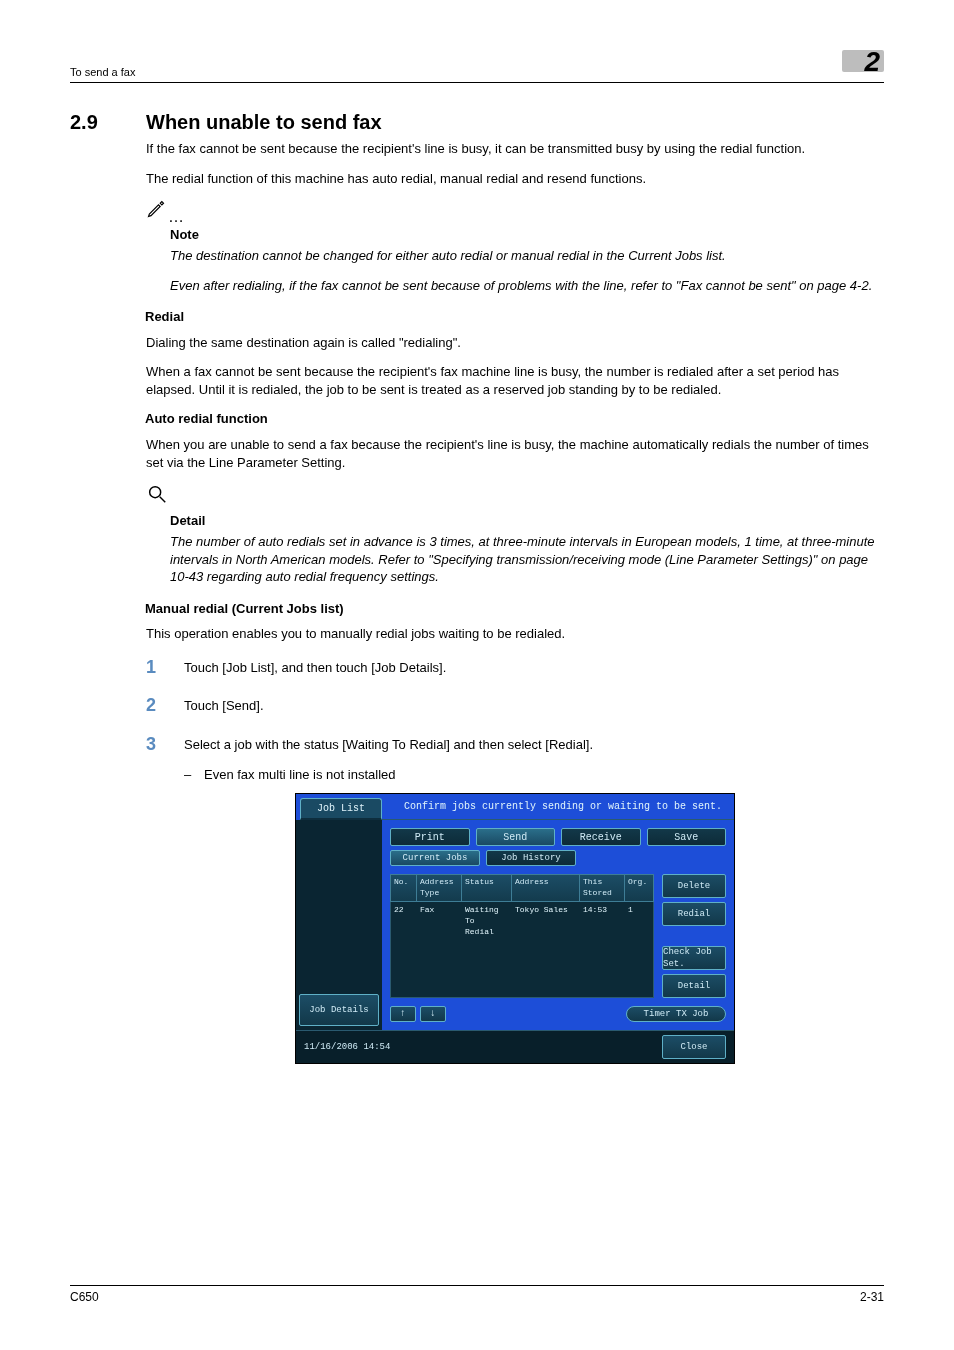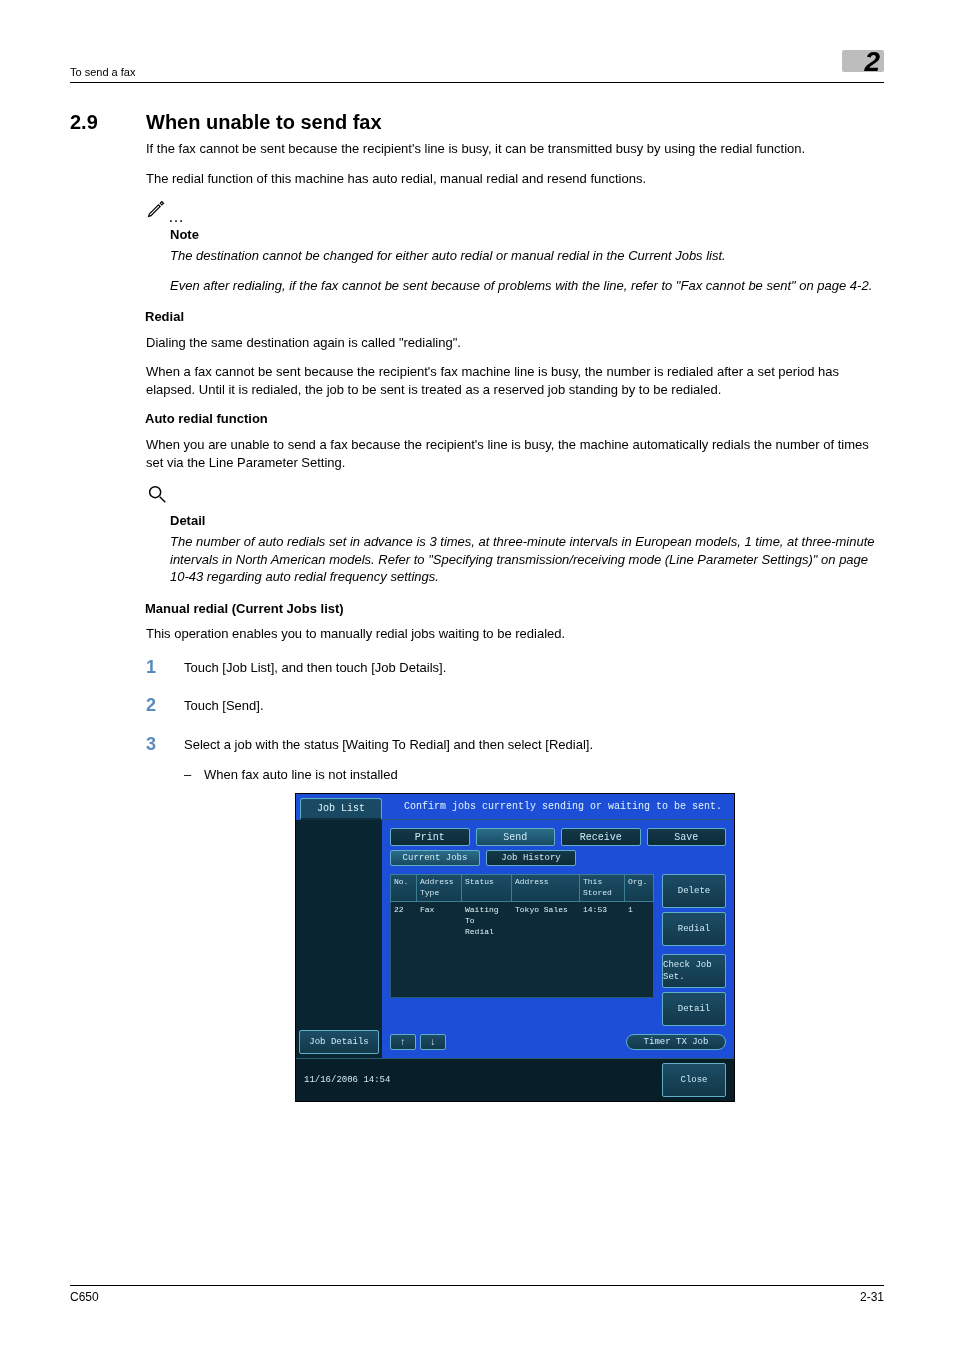--- a/index.html
+++ b/index.html
@@ -34,21 +34,21 @@
   .screenshot-wrap { display: flex; justify-content: center; margin-top: 4px; }
 
   
   .ui { width: 440px; background: #1d4ed8; border: 1px solid #000; font-family: "Courier New", monospace; font-size: 10px; color: #cfeaf5; }
   .ui-top { display: flex; align-items: stretch; height: 26px; }
   .ui-tab-left { width: 82px; background: #1a4a63; border: 1px solid #5fb0c7; border-bottom: 2px solid #0e2e3e; border-radius: 3px 3px 0 0; margin: 4px 0 0 4px; display: flex; align-items: center; justify-content: center; color: #e0f4fb; }
   .ui-top-msg { flex: 1; display: flex; align-items: center; padding-left: 22px; color: #e0f4fb; border-bottom: 1px solid #2a5a70; }
   .ui-mainrow { display: flex; }
   .ui-leftbar { width: 86px; background: #0a2532; padding: 4px 3px; display: flex; flex-direction: column; justify-content: flex-end; }
   .ui-leftbar .spacer { flex: 1; }
-  .ui-leftbar-btn { height: 24px; border: 1px solid #5fb0c7; border-radius: 2px; background: linear-gradient(#1c4d66,#123849); display: flex; align-items: center; justify-content: center; color: #cfeaf5; font-size: 9px; }
+  .ui-leftbar-btn { height: 32px; border: 1px solid #5fb0c7; border-radius: 2px; background: linear-gradient(#1c4d66,#123849); display: flex; align-items: center; justify-content: center; color: #cfeaf5; font-size: 9px; }
   .ui-content { flex: 1; padding: 8px; }
   .ui-tabs { display: flex; gap: 6px; margin-bottom: 4px; }
   .ui-tab { flex: 1; height: 18px; border: 1px solid #5fb0c7; border-radius: 2px; background: linear-gradient(#123849,#0d2b38); display: flex; align-items: center; justify-content: center; color: #cfeaf5; }
   .ui-tab.sel { background: linear-gradient(#2a6e8a,#1a4a63); }
   .ui-subtabs { display: flex; gap: 6px; margin-bottom: 8px; }
   .ui-subtab { width: 90px; height: 16px; border: 1px solid #5fb0c7; border-radius: 2px; background: linear-gradient(#123849,#0d2b38); display: flex; align-items: center; justify-content: center; font-size: 9px; }
   .ui-subtab.sel { background: linear-gradient(#2a6e8a,#1a4a63); }
   .ui-tablewrap { display: flex; gap: 8px; }
   .ui-table { flex: 1; }
   .ui-thead { display: flex; background: linear-gradient(#1c4d66,#133b4d); border: 1px solid #3e7d96; font-size: 8px; }
@@ -56,21 +56,21 @@
   .col-no { width: 26px; }
   .col-type { width: 45px; }
   .col-status { width: 50px; }
   .col-addr { flex: 1; }
   .col-time { width: 45px; }
   .col-org { width: 28px; border-right: none !important; }
   .ui-trow { display: flex; font-size: 8px; color: #e0f4fb; }
   .ui-trow div { padding: 3px 3px; border-right: 1px solid transparent; }
   .ui-tbody { height: 96px; border: 1px solid #2a5a70; border-top: none; background: #0c2a37; }
   .ui-sidebtns { width: 64px; display: flex; flex-direction: column; gap: 4px; }
-  .ui-btn { height: 34px; border: 1px solid #5fb0c7; border-radius: 2px; background: linear-gradient(#1c4d66,#123849); display: flex; align-items: center; justify-content: center; font-size: 9px; color: #cfeaf5; }
+  .ui-btn { height: 24px; border: 1px solid #5fb0c7; border-radius: 2px; background: linear-gradient(#1c4d66,#123849); display: flex; align-items: center; justify-content: center; font-size: 9px; color: #cfeaf5; }
   .ui-sidebtns .gap { flex: 1; }
   .ui-bottomrow { display: flex; align-items: center; justify-content: space-between; margin-top: 8px; }
   .ui-arrows { display: flex; gap: 4px; }
   .ui-arrow { width: 26px; height: 16px; border: 1px solid #5fb0c7; border-radius: 2px; background: linear-gradient(#1c4d66,#123849); display: flex; align-items: center; justify-content: center; }
   .ui-timer { width: 100px; height: 16px; border: 1px solid #5fb0c7; border-radius: 8px; background: linear-gradient(#1c4d66,#123849); display: flex; align-items: center; justify-content: center; font-size: 9px; }
   .ui-footer { display: flex; justify-content: space-between; align-items: center; border-top: 1px solid #2a5a70; padding: 4px 8px; background: #081f2a; }
   .ui-footer .ts { font-size: 9px; color: #cfeaf5; }
   .ui-close { width: 64px; }
 
   .page-footer { position: absolute; left: 70px; right: 70px; bottom: 46px; }
@@ -142,21 +142,21 @@
       <div class="step">
         <div class="step-num">2</div>
         <div class="step-text">Touch [Send].</div>
       </div>
       <div class="step">
         <div class="step-num">3</div>
         <div class="step-text">Select a job with the status [Waiting To Redial] and then select [Redial].</div>
       </div>
       <div class="sub-bullet">
         <span class="dash">–</span>
-        <span>When fax auto line is not installed</span>
+        <span>Even fax multi line is not installed</span>
       </div>
     </div>
 
     <div class="screenshot-wrap">
       <div class="ui">
         <div class="ui-top">
           <div class="ui-tab-left">Job List</div>
           <div class="ui-top-msg">Confirm jobs currently sending or waiting to be sent.</div>
         </div>
         <div class="ui-mainrow">

